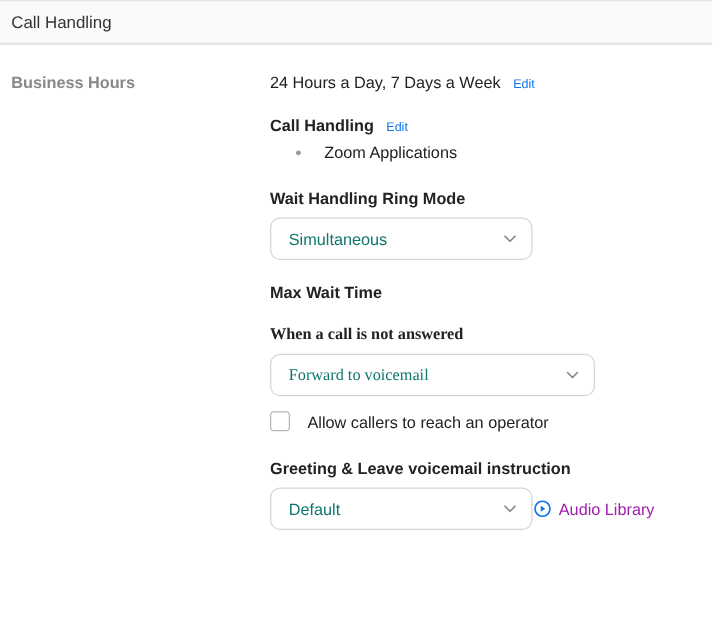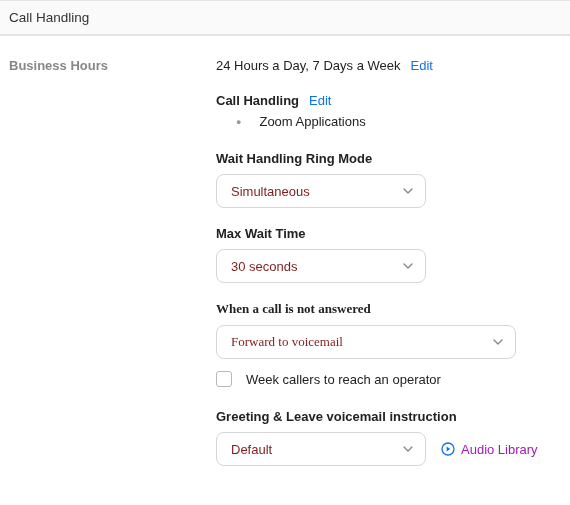--- a/index.html
+++ b/index.html
@@ -54,21 +54,21 @@
       align-items: baseline;
       gap: 10px;
       margin-bottom: 20px;
     }
     .plain-text {
       font-size: 13px;
       color: #222;
     }
     .link {
       color: #0e72ed;
-      font-size: 13px;
+      font-size: 10px;
       cursor: pointer;
     }
     .bold-label {
       font-weight: 600;
       font-size: 13px;
       color: #222;
     }
     .bullet-wrap {
       padding-left: 20px;
       margin-top: 6px;
@@ -91,32 +91,32 @@
     .field-group .bold-label {
       display: block;
       margin-bottom: 8px;
     }
     .select {
       position: relative;
       border: 1px solid #d6d6d6;
       border-radius: 8px;
       padding: 8px 30px 8px 14px;
       font-size: 13px;
-      color: #7f1d1d;
+      color: #0f766e;
       background: #fff;
       cursor: pointer;
       display: inline-flex;
       align-items: center;
       height: 34px;
     }
     .select-w-narrow {
       width: 210px;
     }
     .select-w-wide {
-      width: 300px;
+      width: 260px;
       align-items: center;
     }
     .chevron {
       position: absolute;
       right: 12px;
       top: 50%;
       transform: translateY(-50%);
     }
     .chevron svg {
       display: block;
@@ -133,21 +133,20 @@
       height: 16px;
       border: 1px solid #b8b8b8;
       border-radius: 3px;
       background: #fff;
       cursor: pointer;
       flex-shrink: 0;
     }
     .inline-row {
       display: flex;
       align-items: center;
-      gap: 14px;
     }
     .audio-link {
       display: inline-flex;
       align-items: center;
       gap: 6px;
       color: #a21caf;
       font-size: 13px;
       cursor: pointer;
     }
     .play-icon {
@@ -202,45 +201,37 @@
         <span class="chevron">
           <svg width="10" height="6" viewBox="0 0 10 6">
               <path d="M1 1 L5 5 L9 1" stroke="#888" stroke-width="1.4" fill="none" stroke-linecap="round" stroke-linejoin="round"></path>
             </svg>
         </span>
       </div>
     </div>
 
     <div class="field-group">
       <span class="bold-label">Max Wait Time</span>
-      <div class="select select-w-narrow">
-        <span>30 seconds</span>
-        <span class="chevron">
-          <svg width="10" height="6" viewBox="0 0 10 6">
-              <path d="M1 1 L5 5 L9 1" stroke="#888" stroke-width="1.4" fill="none" stroke-linecap="round" stroke-linejoin="round"></path>
-            </svg>
-        </span>
-      </div>
     </div>
 
     <div class="field-group" style="margin-bottom:10px;font-family:Liberation Serif, serif;">
       <span class="bold-label">When a call is not answered</span>
       <div class="select select-w-wide">
         <span>Forward to voicemail</span>
         <span class="chevron">
           <svg width="10" height="6" viewBox="0 0 10 6">
               <path d="M1 1 L5 5 L9 1" stroke="#888" stroke-width="1.4" fill="none" stroke-linecap="round" stroke-linejoin="round"></path>
             </svg>
         </span>
       </div>
     </div>
 
     <div class="checkbox-row">
       <div class="checkbox"></div>
-      <span class="plain-text">Week callers to reach an operator</span>
+      <span class="plain-text">Allow callers to reach an operator</span>
     </div>
 
     <div class="field-group">
       <span class="bold-label">Greeting &amp; Leave voicemail instruction</span>
       <div class="inline-row">
         <div class="select select-w-narrow">
           <span>Default</span>
           <span class="chevron">
             <svg width="10" height="6" viewBox="0 0 10 6">
                 <path d="M1 1 L5 5 L9 1" stroke="#888" stroke-width="1.4" fill="none" stroke-linecap="round" stroke-linejoin="round"></path>

